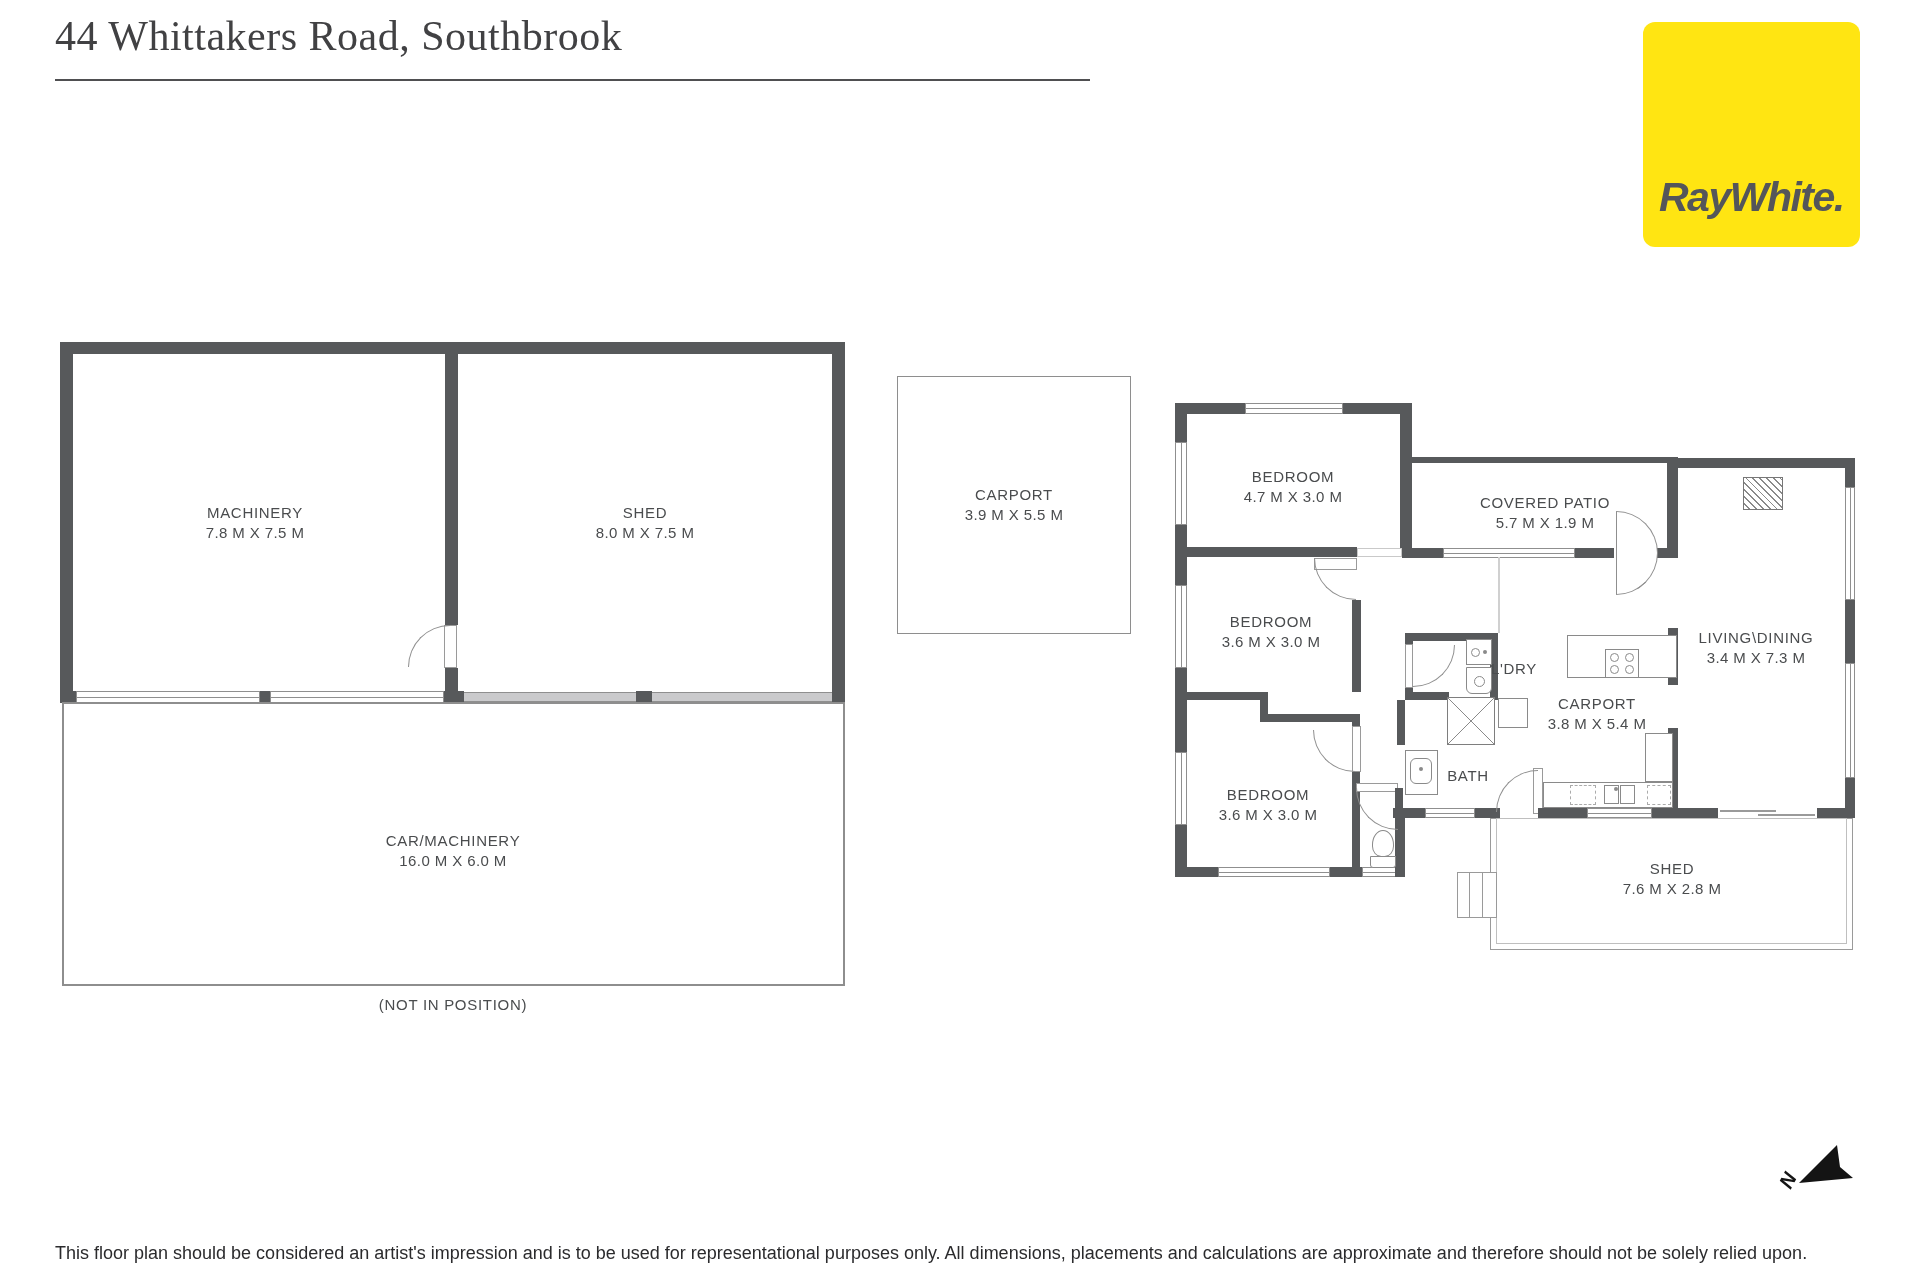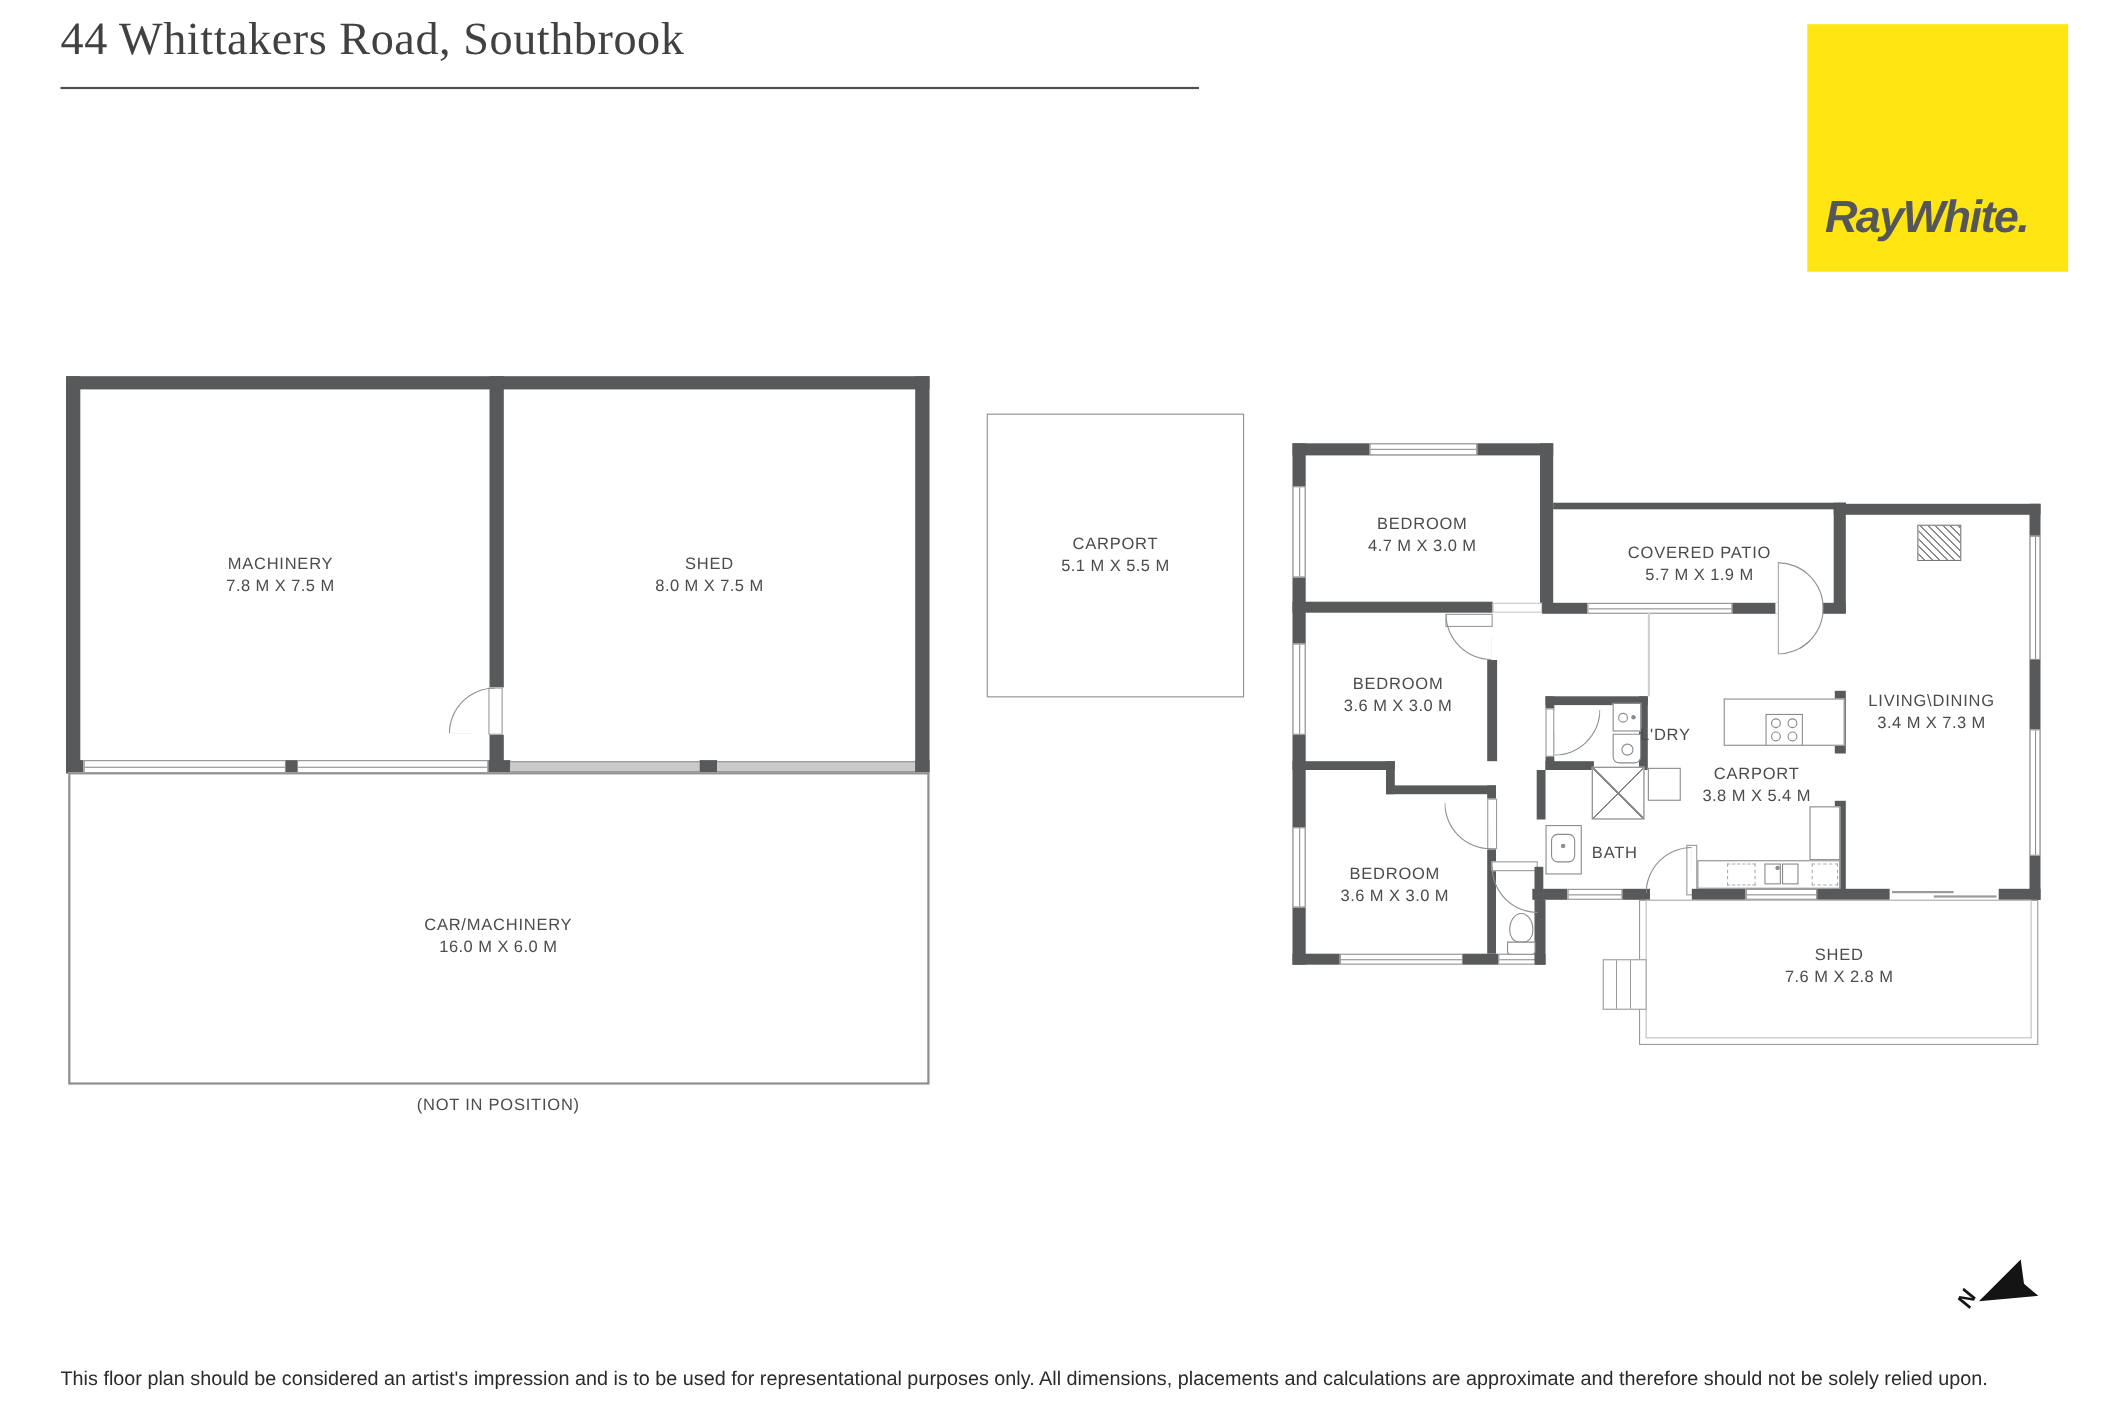--- a/index.html
+++ b/index.html
@@ -32,21 +32,21 @@
          background:repeating-linear-gradient(45deg,#fff 0 3.5px,#8A8A8A 3.5px 4.8px);}
   .burner{position:absolute;width:9px;height:9px;border:1px solid #8A8A8A;border-radius:50%;box-sizing:border-box;background:#fff;}
   .dot{position:absolute;width:4px;height:4px;border-radius:50%;background:#8A8A8A;}
   .steps{position:absolute;border:1px solid #9A9A9A;box-sizing:border-box;background:
     linear-gradient(90deg,transparent 0 11px,#9A9A9A 11px 12px,transparent 12px 24px,#9A9A9A 24px 25px,transparent 25px),#fff;}
   .deck-outer{position:absolute;border:1.5px solid #9A9A9A;box-sizing:border-box;}
   .deck-inner{position:absolute;border:1px solid #BFBFBF;box-sizing:border-box;}
   #page-title{position:absolute;left:55px;top:12px;font-family:"Liberation Serif",serif;
               font-size:42px;color:#414143;letter-spacing:.5px;}
   #title-rule{position:absolute;left:55px;top:79px;width:1035px;height:2px;background:#4F4F51;}
-  #logo{position:absolute;left:1643px;top:22px;width:237px;height:225px;background:var(--brand-bg);}
+  #logo{position:absolute;left:1643px;top:22px;width:217px;height:225px;background:var(--brand-bg);border-radius:12px;}
   #logo span{position:absolute;left:16px;bottom:26px;font-size:41px;font-weight:bold;font-style:italic;
              letter-spacing:-1.5px;color:var(--brand-fg);}
   #disclaimer{position:absolute;left:55px;top:1243px;width:1830px;font-size:18px;color:#2B2B2D;white-space:nowrap;}
   .slider-line{position:absolute;background:#9A9A9A;}
 </style>
 </head>
 <body>
 
 <div id="page-title">44 Whittakers Road, Southbrook</div>
 <div id="title-rule"></div>
@@ -202,21 +202,21 @@
   <div>SHED</div>
   <div class="dims">8.0 M X 7.5 M</div>
 </div>
 <div class="lbl" style="left:253px;top:831px;width:400px">
   <div>CAR/MACHINERY</div>
   <div class="dims">16.0 M X 6.0 M</div>
 </div>
 <div class="lbl" style="left:253px;top:995px;width:400px">(NOT IN POSITION)</div>
 <div class="lbl" style="left:911px;top:485px;width:206px">
   <div>CARPORT</div>
-  <div class="dims">5.1 M X 5.5 M</div>
+  <div class="dims">3.9 M X 5.5 M</div>
 </div>
 <div class="lbl" style="left:1190px;top:467px;width:206px">
   <div>BEDROOM</div>
   <div class="dims">4.7 M X 3.0 M</div>
 </div>
 <div class="lbl" style="left:1442px;top:493px;width:206px">
   <div>COVERED PATIO</div>
   <div class="dims">5.7 M X 1.9 M</div>
 </div>
 <div class="lbl" style="left:1168px;top:612px;width:206px">

